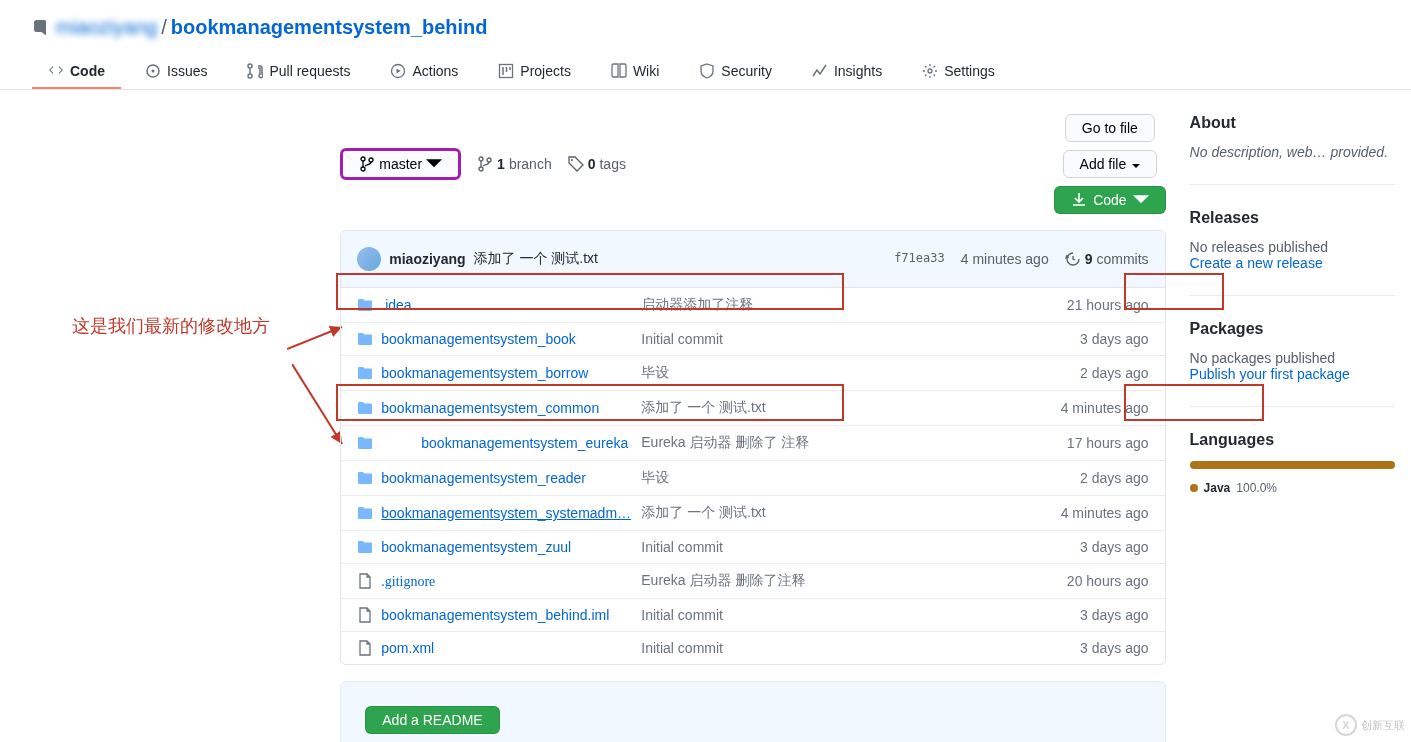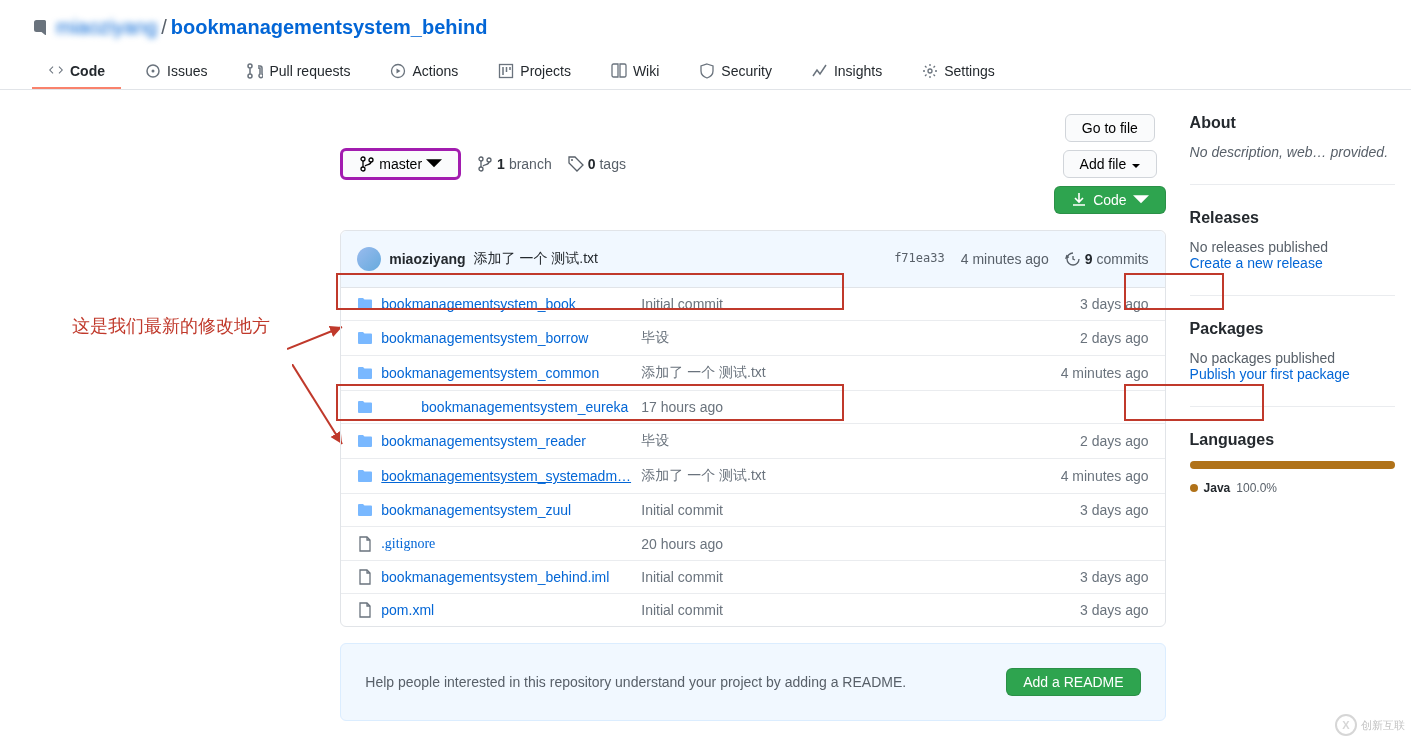--- a/index.html
+++ b/index.html
@@ -235,20 +235,30 @@
           </span>
         </div>
       </div>
       <div id="file-rows">
           <div class="file-row">
             <div class="icon-cell">
               <svg viewBox="0 0 16 16" fill="#79b8ff">
                 <path d="M1 3a1 1 0 011-1h4l1.5 1.5H14a1 1 0 011 1V13a1 1 0 01-1 1H2a1 1 0 01-1-1V3z"></path>
               </svg>
             </div>
+            <div class="name-cell"><a href="#" style="color:inherit;text-decoration:none;">.idea</a></div>
+            <div class="msg-cell">启动器添加了注释</div>
+            <div class="time-cell">21 hours ago</div>
+          </div>
+          <div class="file-row">
+            <div class="icon-cell">
+              <svg viewBox="0 0 16 16" fill="#79b8ff">
+                <path d="M1 3a1 1 0 011-1h4l1.5 1.5H14a1 1 0 011 1V13a1 1 0 01-1 1H2a1 1 0 01-1-1V3z"></path>
+              </svg>
+            </div>
             <div class="name-cell"><a href="#" style="color:inherit;text-decoration:none;">bookmanagementsystem_book</a></div>
             <div class="msg-cell">Initial commit</div>
             <div class="time-cell">3 days ago</div>
           </div>
           <div class="file-row">
             <div class="icon-cell">
               <svg viewBox="0 0 16 16" fill="#79b8ff">
                 <path d="M1 3a1 1 0 011-1h4l1.5 1.5H14a1 1 0 011 1V13a1 1 0 01-1 1H2a1 1 0 01-1-1V3z"></path>
               </svg>
             </div>
@@ -266,20 +276,21 @@
             <div class="msg-cell">添加了 一个 测试.txt</div>
             <div class="time-cell">4 minutes ago</div>
           </div>
           <div class="file-row">
             <div class="icon-cell">
               <svg viewBox="0 0 16 16" fill="#79b8ff">
                 <path d="M1 3a1 1 0 011-1h4l1.5 1.5H14a1 1 0 011 1V13a1 1 0 01-1 1H2a1 1 0 01-1-1V3z"></path>
               </svg>
             </div>
             <div class="name-cell"><a href="#" style="color:inherit;text-decoration:none;margin-left:40px;">bookmanagementsystem_eureka</a></div>
+            <div class="msg-cell">Eureka 启动器 删除了 注释</div>
             <div class="time-cell">17 hours ago</div>
           </div>
           <div class="file-row">
             <div class="icon-cell">
               <svg viewBox="0 0 16 16" fill="#79b8ff">
                 <path d="M1 3a1 1 0 011-1h4l1.5 1.5H14a1 1 0 011 1V13a1 1 0 01-1 1H2a1 1 0 01-1-1V3z"></path>
               </svg>
             </div>
             <div class="name-cell"><a href="#" style="color:inherit;text-decoration:none;">bookmanagementsystem_reader</a></div>
             <div class="msg-cell">毕设</div>
@@ -306,20 +317,21 @@
             <div class="time-cell">3 days ago</div>
           </div>
           <div class="file-row">
             <div class="icon-cell">
               <svg viewBox="0 0 16 16" fill="#6a737d">
                 <path d="M3 1h7l3 3v11H3V1z" fill="none" stroke="#6a737d" stroke-width="1.3"></path>
                 <path d="M10 1v3h3" fill="none" stroke="#6a737d" stroke-width="1.3"></path>
               </svg>
             </div>
             <div class="name-cell"><a href="#" style="color:inherit;text-decoration:none;font-family:Liberation Serif, serif;">.gitignore</a></div>
+            <div class="msg-cell">Eureka 启动器 删除了注释</div>
             <div class="time-cell">20 hours ago</div>
           </div>
           <div class="file-row">
             <div class="icon-cell">
               <svg viewBox="0 0 16 16" fill="#6a737d">
                 <path d="M3 1h7l3 3v11H3V1z" fill="none" stroke="#6a737d" stroke-width="1.3"></path>
                 <path d="M10 1v3h3" fill="none" stroke="#6a737d" stroke-width="1.3"></path>
               </svg>
             </div>
             <div class="name-cell"><a href="#" style="color:inherit;text-decoration:none;">bookmanagementsystem_behind.iml</a></div>
@@ -339,21 +351,20 @@
           </div>
         </div>
     </div>
 
     <div class="red-box-a" style="left:-4px; top:159px; width:508px; height:37px;"></div>
     <div class="red-box-a" style="left:784px; top:159px; width:100px; height:37px;"></div>
     <div class="red-box-a" style="left:-4px; top:270px; width:508px; height:37px;"></div>
     <div class="red-box-a" style="left:784px; top:270px; width:140px; height:37px;"></div>
 
     <div class="readme-box">
-      <span>Help people interested in this repository understand your project by adding a README.</span>
       <button class="btn btn-green" style="gap:0;">Add a README</button>
     </div>
   </div>
 
   <div class="right-col">
     <div class="sidebar-section">
       <h2>About</h2>
       <div class="muted" style="font-style:italic;">No description, web… provided.</div>
     </div>
     <div class="sidebar-section">

